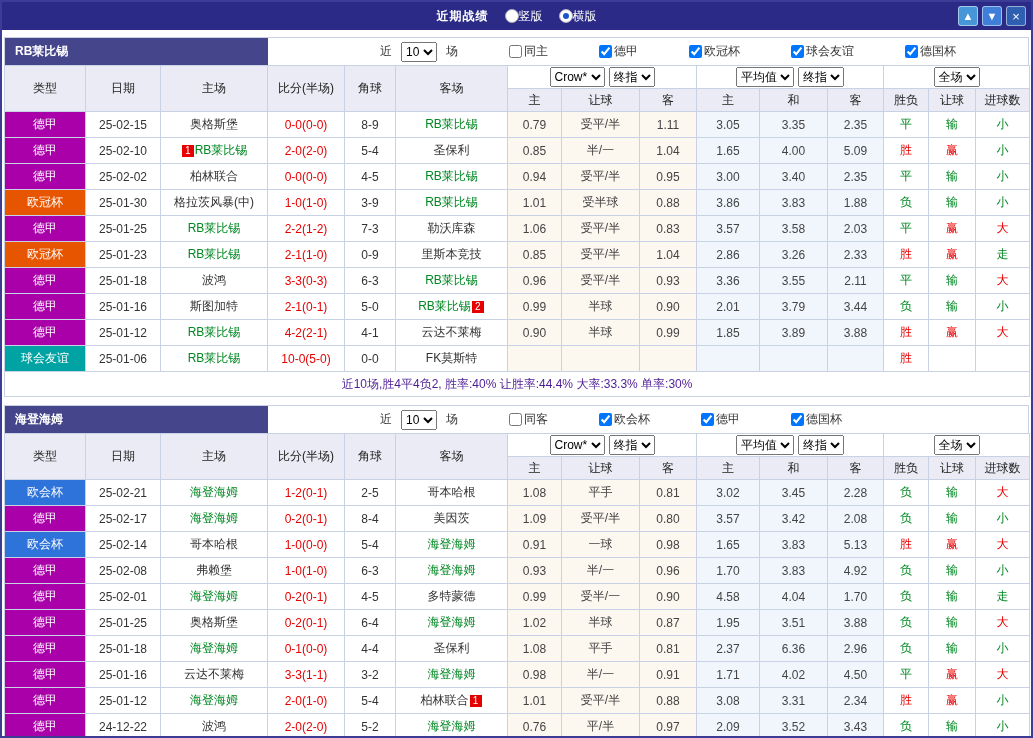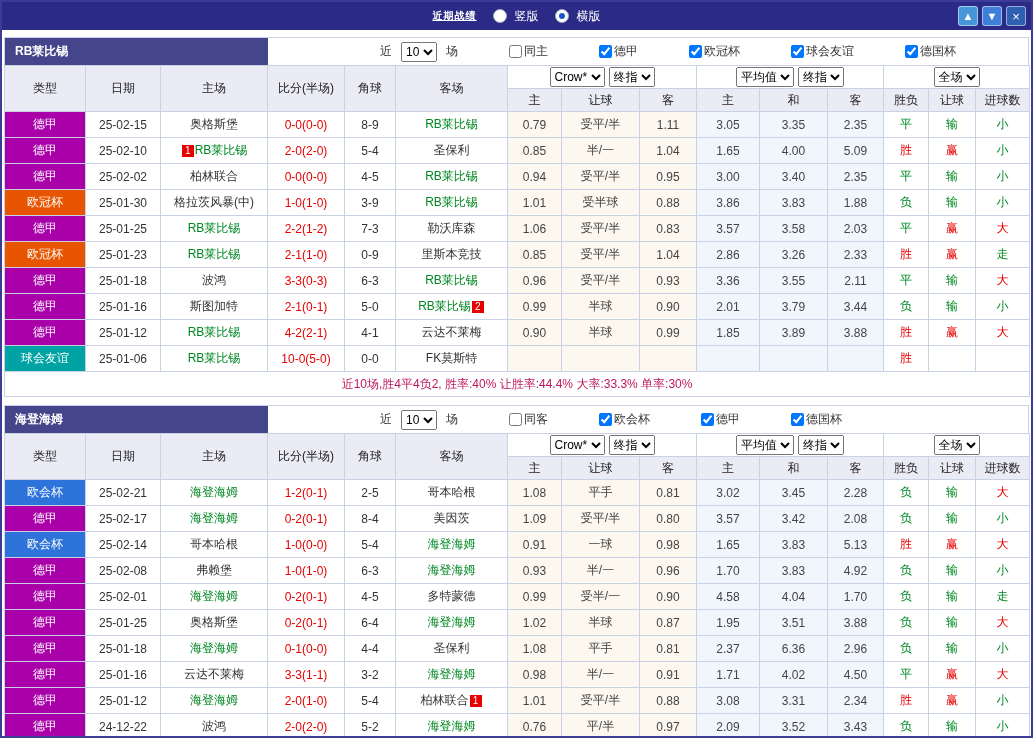--- a/index.html
+++ b/index.html
@@ -1,22 +1,22 @@
 <!DOCTYPE html>
 <html><head>
 <meta charset="utf-8">
 <style>
   html,body{margin:0;padding:0;background:#fff;}
   body{font-family:"Liberation Sans","DejaVu Sans",sans-serif;font-size:12px;color:#333;}
   .window{width:1033px;height:738px;box-sizing:border-box;border:2px solid #3c3c96;background:#fff;overflow:hidden;}
   
   .titlebar{height:28px;background:#2b2b87;display:flex;align-items:center;justify-content:center;position:relative;color:#fff;}
   .title-group{display:flex;align-items:center;gap:16px;}
-  .win-title{font-weight:bold;font-size:10px;letter-spacing:1px;text-decoration:underline;}
-  .radio-opt{display:flex;align-items:center;gap:8px;cursor:pointer;}
+  .win-title{font-weight:bold;font-size:12px;letter-spacing:1px;}
+  .radio-opt{display:flex;align-items:center;gap:0;cursor:pointer;}
   .radio{width:12px;height:12px;border-radius:50%;background:#fff;border:1px solid #aab;display:inline-block;position:relative;}
   .radio.selected::after{content:"";position:absolute;left:3px;top:3px;width:6px;height:6px;border-radius:50%;background:#1a56c8;}
   .win-btns{position:absolute;right:5px;top:4px;display:flex;gap:4px;}
   .win-btn{width:20px;height:20px;border-radius:3px;display:flex;align-items:center;justify-content:center;color:#fff;font-size:11px;cursor:pointer;border:1px solid rgba(255,255,255,.5);box-sizing:border-box;}
   .win-btn.up{background:#4796d8;}
   .win-btn.down{background:#3f7fd9;}
   .win-btn.close{background:#2f5fb0;font-size:13px;}
   
   .section{margin:7px 2px 8px 2px;}
   .filter-row{display:flex;height:28px;border:1px solid #c9d2e4;border-bottom:none;box-sizing:border-box;background:#fff;}
@@ -31,21 +31,21 @@
   .results-table thead th{background:#eaebf4;color:#222;height:22px;}
   .results-table thead th.dd-cell{background:#fff;}
   .type-cell{color:#fff;}
   .score{color:#e60000;}
   .green-team{color:#008822;}
   .c-odds{background:#fcf7ef;color:#444;}
   .c-avg{background:#f1f6fd;color:#444;}
   .res-pos{color:#e60000;}
   .res-neg{color:#008822;}
   .badge{display:inline-block;background:#e60000;color:#fff;font-size:10px;line-height:12px;width:12px;height:12px;vertical-align:middle;margin:0 1px;}
-  td.summary{color:#be185d;height:24px;background:#fff;}
+  td.summary{color:#4c1d95;height:24px;background:#fff;}
 </style>
 </head>
 <body>
 
 <div class="window">
   <div class="titlebar">
     <div class="title-group">
       <span class="win-title">近期战绩</span>
       <span class="radio-opt">
         <span class="radio"></span>

